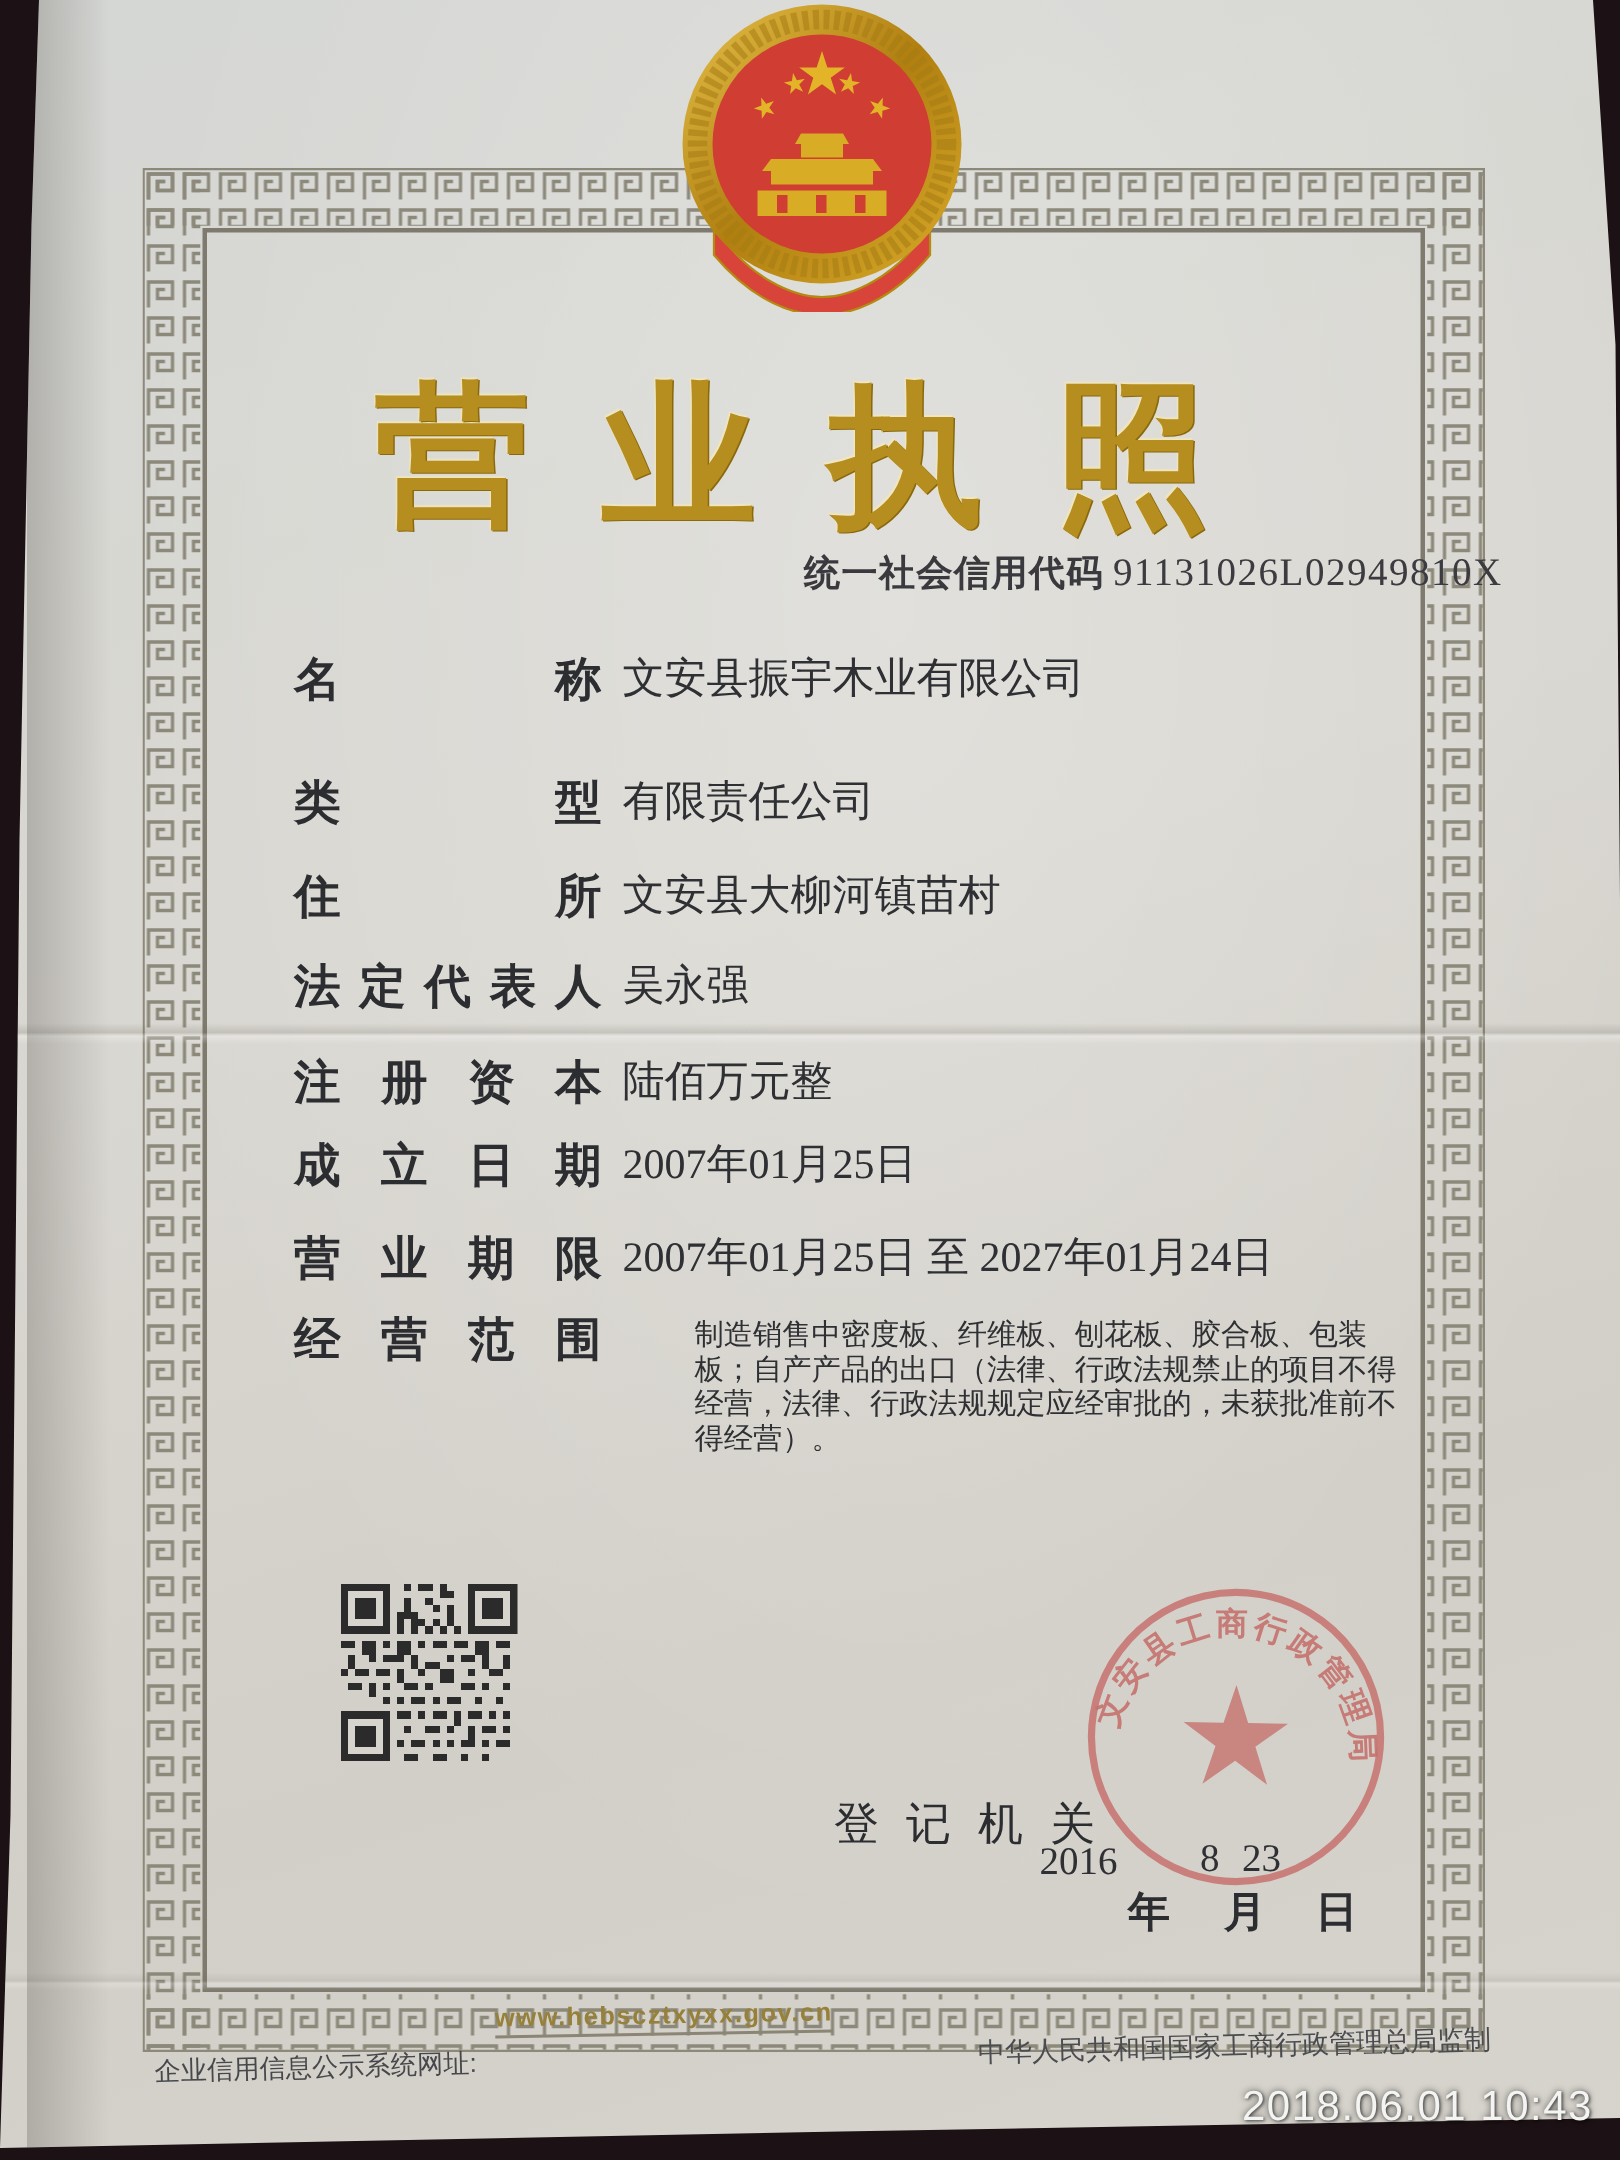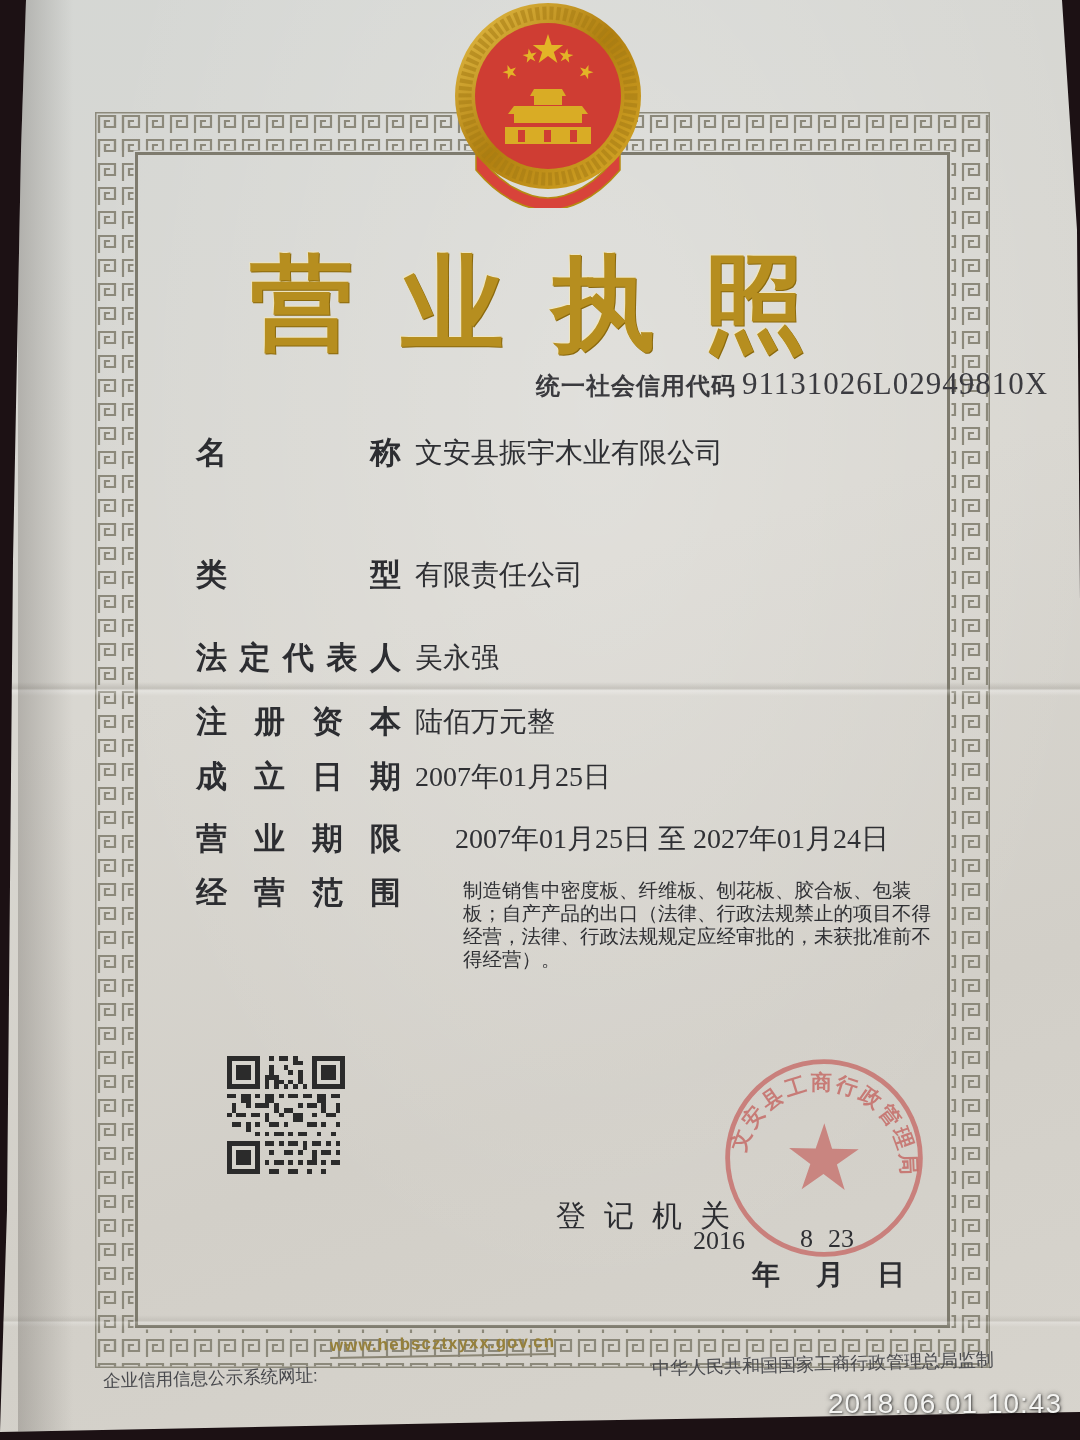--- a/index.html
+++ b/index.html
@@ -36,34 +36,34 @@
   .title{
     position:absolute;top:236px;left:50%;transform:translateX(-50%);
     font-size:103px;font-weight:bold;letter-spacing:48px;text-indent:24px;
     white-space:nowrap;color:#b68e1f;
     text-shadow:1px 1px 0 #8a690e, -1px -1px 1px rgba(255,236,170,.55);
     z-index:3;
   }
   
   .code-line{position:absolute;left:536px;top:366px;display:flex;align-items:baseline;gap:6px;z-index:3;}
   .code-label{font-size:24px;font-weight:bold;color:#3a3a3e;letter-spacing:1px;}
-  .code-value{font-size:31px;font-family:"Liberation Serif", serif;color:#3b3b40;letter-spacing:1px;}
+  .code-value{font-size:26px;font-family:"Liberation Serif", serif;color:#3b3b40;letter-spacing:1px;}
   
   .field-row{position:absolute;left:196px;display:flex;align-items:flex-start;z-index:3;}
   .flabel{
     width:205px;flex:0 0 205px;font-size:31px;font-weight:bold;color:#2c2d31;
     text-align:justify;text-align-last:justify;line-height:1.1;
   }
   .fvalue{
     margin-left:14px;font-size:28px;color:#2f3034;
     font-family:"Liberation Serif", serif;line-height:1.2;white-space:nowrap;
   }
   .fvalue.small{font-size:19.5px;line-height:1.18;white-space:normal;width:478px;margin-top:3px;}
-  .r1{top:436px;} .r2{top:518px;margin-top:40px;} .r3{top:581px;} .r4{top:641px;}
-  .r5{top:705px;} .r6{top:760px;} .r7{top:822px;gap:40px;} .r8{top:876px;gap:48px;}
+  .r1{top:436px;} .r2{top:518px;} .r3{top:581px;} .r4{top:641px;}
+  .r5{top:705px;} .r6{top:760px;} .r7{top:822px;} .r8{top:876px;gap:48px;}
   
   .qr{position:absolute;left:227px;top:1056px;width:118px;height:118px;z-index:3;}
   
   .reg-label{position:absolute;left:556px;top:1196px;font-size:30px;font-weight:normal;
     color:#2c2d31;letter-spacing:18px;white-space:nowrap;z-index:3;}
   .reg-num{position:absolute;font-size:26px;font-family:"Liberation Serif", serif;color:#2f3034;z-index:3;}
   .reg-y{left:693px;top:1226px;}
   .reg-m{left:800px;top:1224px;}
   .reg-d{left:828px;top:1224px;}
   .reg-unit{position:absolute;font-size:28px;font-weight:bold;color:#2c2d31;z-index:3;}
@@ -148,20 +148,24 @@
   </div>
 
   <div class="field-row r1">
     <div class="flabel">名称</div>
     <div class="fvalue">文安县振宇木业有限公司</div>
   </div>
   <div class="field-row r2">
     <div class="flabel">类型</div>
     <div class="fvalue">有限责任公司</div>
   </div>
+  <div class="field-row r3">
+    <div class="flabel">住所</div>
+    <div class="fvalue">文安县大柳河镇苗村</div>
+  </div>
   <div class="field-row r4">
     <div class="flabel">法定代表人</div>
     <div class="fvalue">吴永强</div>
   </div>
   <div class="field-row r5">
     <div class="flabel">注册资本</div>
     <div class="fvalue">陆佰万元整</div>
   </div>
   <div class="field-row r6">
     <div class="flabel">成立日期</div>

